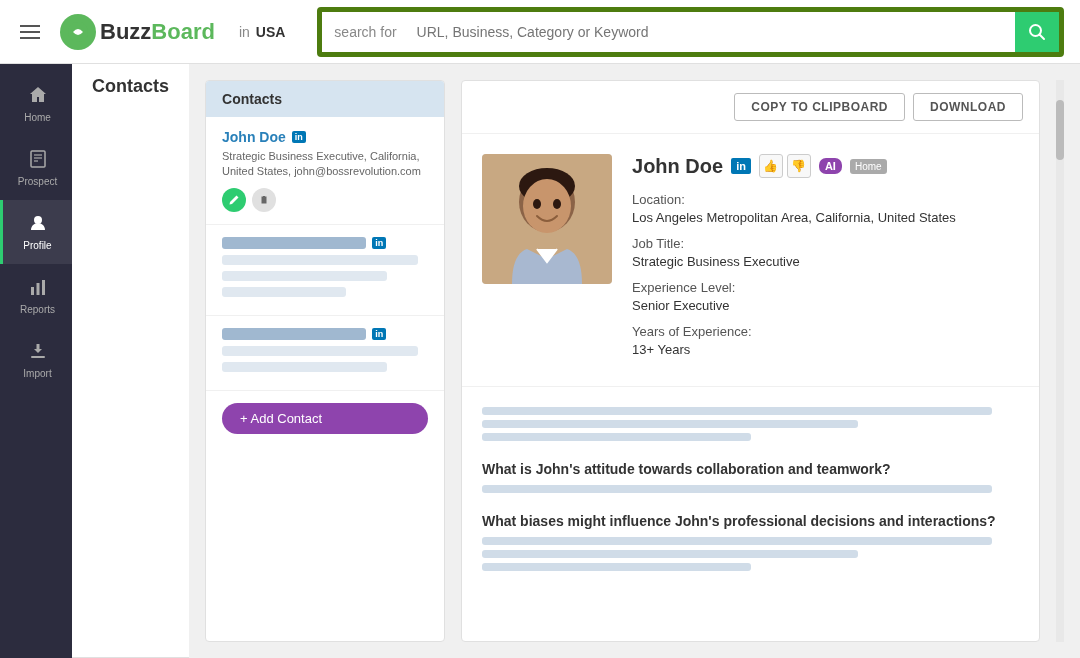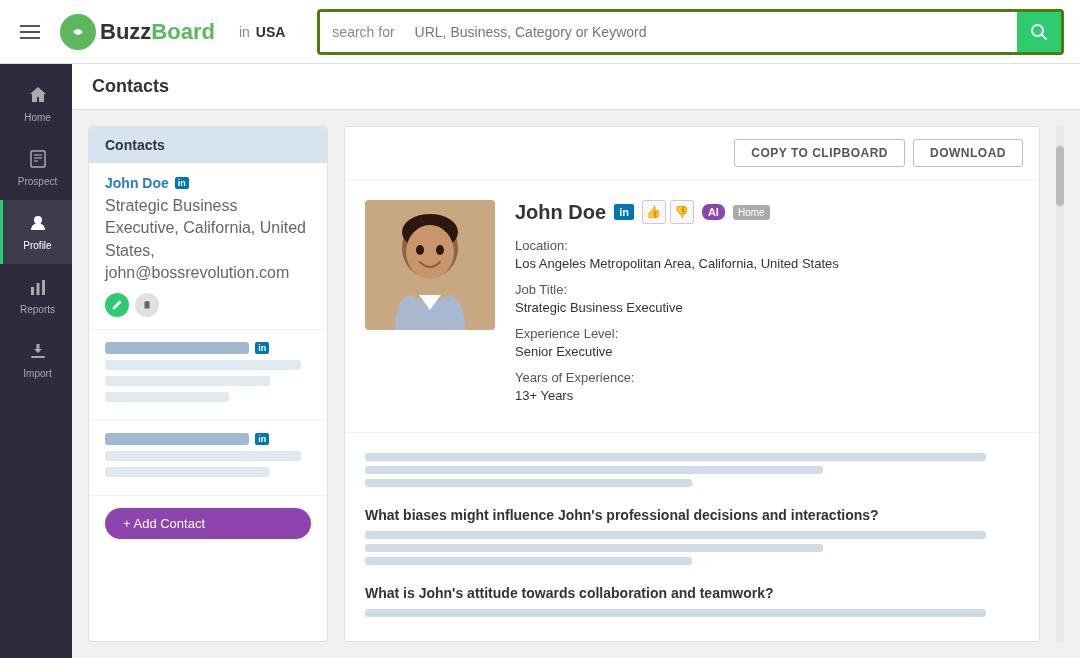--- a/index.html
+++ b/index.html
@@ -28,21 +28,21 @@
       background: #5cb85c;
       display: flex; align-items: center; justify-content: center;
       color: white; font-size: 14px; font-weight: bold;
     }
     .logo-text { font-size: 22px; font-weight: bold; color: #333; }
     .logo-text span.buzz { color: #333; }
     .logo-text span.board { color: #5cb85c; }
     .location-area { display: flex; align-items: center; gap: 6px; color: #555; font-size: 14px; margin-left: 8px; }
     .location-area .in-label { color: #888; }
     .location-area .country { font-weight: 600; color: #333; }
-    .search-area { flex: 1; display: flex; align-items: center; border: 3px solid #4d7c0f; border-radius: 4px; overflow: hidden; margin-left: 16px; }
+    .search-area { flex: 1; display: flex; align-items: center; border: 5px solid #4d7c0f; border-radius: 4px; overflow: hidden; margin-left: 16px; }
     .search-prefix { background: #fff; padding: 0 12px; color: #888; font-size: 14px; height: 40px; display: flex; align-items: center; }
     .search-input { flex: 1; border: none; outline: none; font-size: 14px; color: #999; height: 40px; padding: 0 8px; }
     .search-btn { background: #2ecc71; border: none; cursor: pointer; width: 44px; height: 40px; display: flex; align-items: center; justify-content: center; }
     .search-btn svg { fill: white; }
 
     
     .main-layout { display: flex; flex: 1; overflow: hidden; }
 
     
     .sidebar {
@@ -65,21 +65,21 @@
       color: #aaa;
       font-size: 11px;
       gap: 4px;
       border-left: 3px solid transparent;
     }
     .nav-item.active { color: #fff; background: rgba(255,255,255,0.08); border-left: 3px solid #2ecc71; align-items: center; }
     .nav-icon { font-size: 18px; line-height: 1; }
     .nav-label { font-size: 10px; }
 
     
-    .content-area { flex: 1; overflow: hidden; display: flex; flex-direction: column; }
+    .content-area { flex: 1; overflow: hidden; display: flex; }
     .page-title-bar { background: #fff; padding: 12px 20px; border-bottom: 1px solid #e0e0e0; }
     .page-title { font-size: 18px; font-weight: 600; color: #333; }
 
     .contacts-layout { display: flex; flex: 1; overflow: hidden; padding: 16px; gap: 16px; }
 
     
     .contacts-panel {
       width: 240px;
       background: #fff;
       border-radius: 4px;
@@ -101,21 +101,21 @@
       border-bottom: 1px solid #f0f0f0;
     }
     .contact-name-row { display: flex; align-items: center; gap: 6px; margin-bottom: 4px; }
     .contact-name { color: #2980b9; font-size: 14px; font-weight: 600; cursor: pointer; }
     .linkedin-badge {
       background: #0077b5; color: white;
       font-size: 9px; font-weight: bold;
       padding: 1px 3px; border-radius: 2px;
       display: inline-flex; align-items: center; justify-content: center;
     }
-    .contact-desc { font-size: 16px; color: #666; line-height: 1.4; }
+    .contact-desc { font-size: 11px; color: #666; line-height: 1.4; }
     .contact-actions { display: flex; gap: 6px; margin-top: 8px; }
     .contact-action-btn {
       width: 24px; height: 24px; border-radius: 50%;
       display: flex; align-items: center; justify-content: center;
       cursor: pointer; font-size: 12px;
     }
     .contact-action-edit { background: #2ecc71; color: white; }
     .contact-action-delete { background: #e0e0e0; color: #666; }
 
     .contact-skeleton-item { padding: 12px 16px; border-bottom: 1px solid #f0f0f0; }
@@ -464,34 +464,34 @@
 
         <div class="ai-section">
           <div class="ai-question-block">
             <div class="ai-answer-lines">
               <div class="ai-line ai-line-long"></div>
               <div class="ai-line ai-line-medium"></div>
               <div class="ai-line ai-line-short"></div>
             </div>
           </div>
           <div class="ai-question-block">
+            <div class="ai-question">What is John's attitude towards collaboration and teamwork?</div>
+            <div class="ai-answer-lines">
+              <div class="ai-line ai-line-long"></div>
+
+            </div>
+          </div>
+          <div class="ai-question-block">
             <div class="ai-question">What biases might influence John's professional decisions and interactions?</div>
             <div class="ai-answer-lines">
               <div class="ai-line ai-line-long"></div>
               <div class="ai-line ai-line-medium"></div>
               <div class="ai-line ai-line-short"></div>
             </div>
           </div>
-          <div class="ai-question-block">
-            <div class="ai-question">What is John's attitude towards collaboration and teamwork?</div>
-            <div class="ai-answer-lines">
-              <div class="ai-line ai-line-long"></div>
-
-            </div>
-          </div>
         </div>
 
       </div>
 
       <div class="right-scrollbar">
         <div class="scrollbar-track">
           <div class="scrollbar-thumb"></div>
         </div>
       </div>
 

